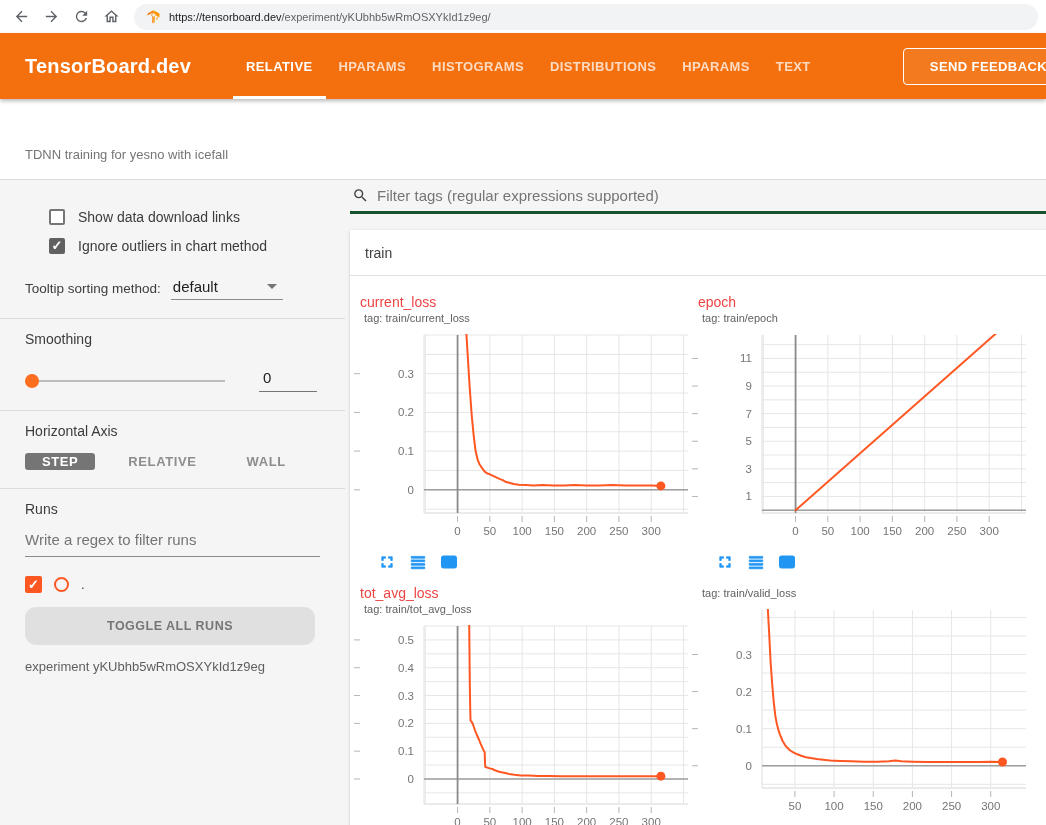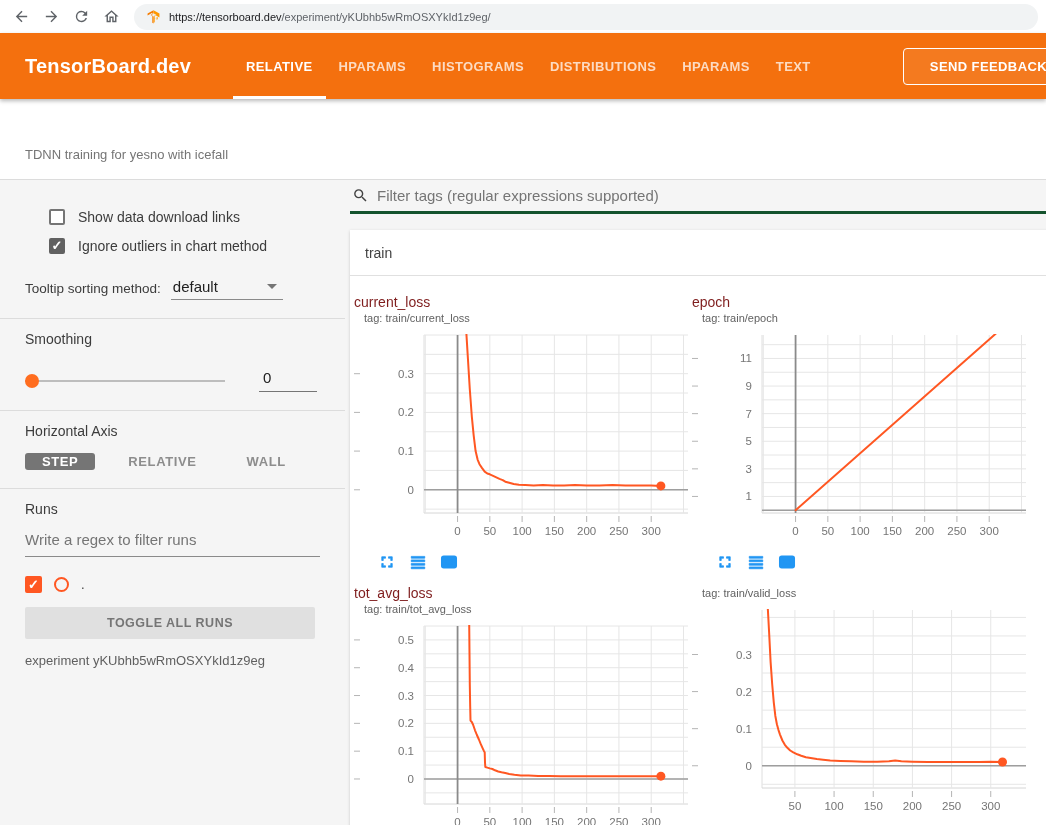--- a/index.html
+++ b/index.html
@@ -59,33 +59,33 @@
   .slider-value{width:58px;border-bottom:1px solid #757575;font-size:15px;color:#212121;padding:0 0 5px 4px;margin-left:16px;}
 
   .axis-buttons{display:flex;align-items:center;margin-top:14px;}
   .axis-btn{font-size:13px;font-weight:700;letter-spacing:.6px;color:#8d8d8d;padding:1px 17px;border-radius:3px;cursor:pointer;margin-right:16px;background:transparent;border:none;font-family:inherit;}
   .axis-btn.active{background:#757575;color:#fff;}
 
   .runs-filter{border-bottom:1px solid #8a8a8a;padding:14px 0 8px 0;font-size:15px;color:#757575;cursor:text;}
   .run-row{display:flex;align-items:center;gap:12px;margin-top:14px;height:26px;}
   .run-swatch{width:15px;height:15px;border-radius:50%;border:2px solid var(--run-color);background:transparent;flex:0 0 auto;cursor:pointer;}
   .run-name{font-size:13px;color:#424242;}
-  .toggle-runs-btn{display:block;width:290px;height:32px;background:#e0e0e0;border:none;border-radius:2px;color:#757575;font-size:12.5px;font-weight:700;letter-spacing:.5px;margin-top:10px;cursor:pointer;font-family:inherit;}
+  .toggle-runs-btn{display:block;width:290px;height:38px;background:#e0e0e0;border:none;border-radius:11px;color:#757575;font-size:12.5px;font-weight:700;letter-spacing:.5px;margin-top:10px;cursor:pointer;font-family:inherit;}
   .exp-label{font-size:13px;color:#5f5f5f;margin-top:14px;}
 
   
   .main{flex:1;padding-left:5px;display:flex;flex-direction:column;overflow:hidden;}
   .filter-row{height:34px;display:flex;align-items:center;gap:8px;border-bottom:3px solid #14532d;flex:0 0 auto;}
   .filter-row svg{width:17px;height:17px;flex:0 0 auto;margin-left:2px;}
   .filter-placeholder{font-size:15px;color:#757575;}
   .card{background:#fff;margin-top:16px;box-shadow:0 1px 3px rgba(0,0,0,.18);flex:1;width:710px;}
   .card-header{height:46px;display:flex;align-items:center;padding-left:15px;font-size:14px;color:#424242;border-bottom:1px solid #e0e0e0;cursor:pointer;}
   .charts-grid{display:grid;grid-template-columns:338px 338px;column-gap:0;row-gap:14px;padding:18px 0 0 2px;}
   .chart-cell{}
-  .chart-title{font-size:14px;color:#7f1d1d;margin-left:2px;}
+  .chart-title{font-size:14px;color:#ef4444;margin-left:8px;}
   .chart-tag{font-size:11px;color:#616161;margin:2px 0 6px 12px;}
   .chart-svg{display:block;}
   .chart-actions{display:flex;gap:13px;margin:9px 0 0 26px;}
   .chart-actions .act{width:18px;height:18px;cursor:pointer;}
   .chart-actions svg{width:18px;height:18px;fill:var(--icon-blue);stroke:var(--icon-blue);}
 </style>
 </head>
 <body>
 
 <div class="browser-bar">

